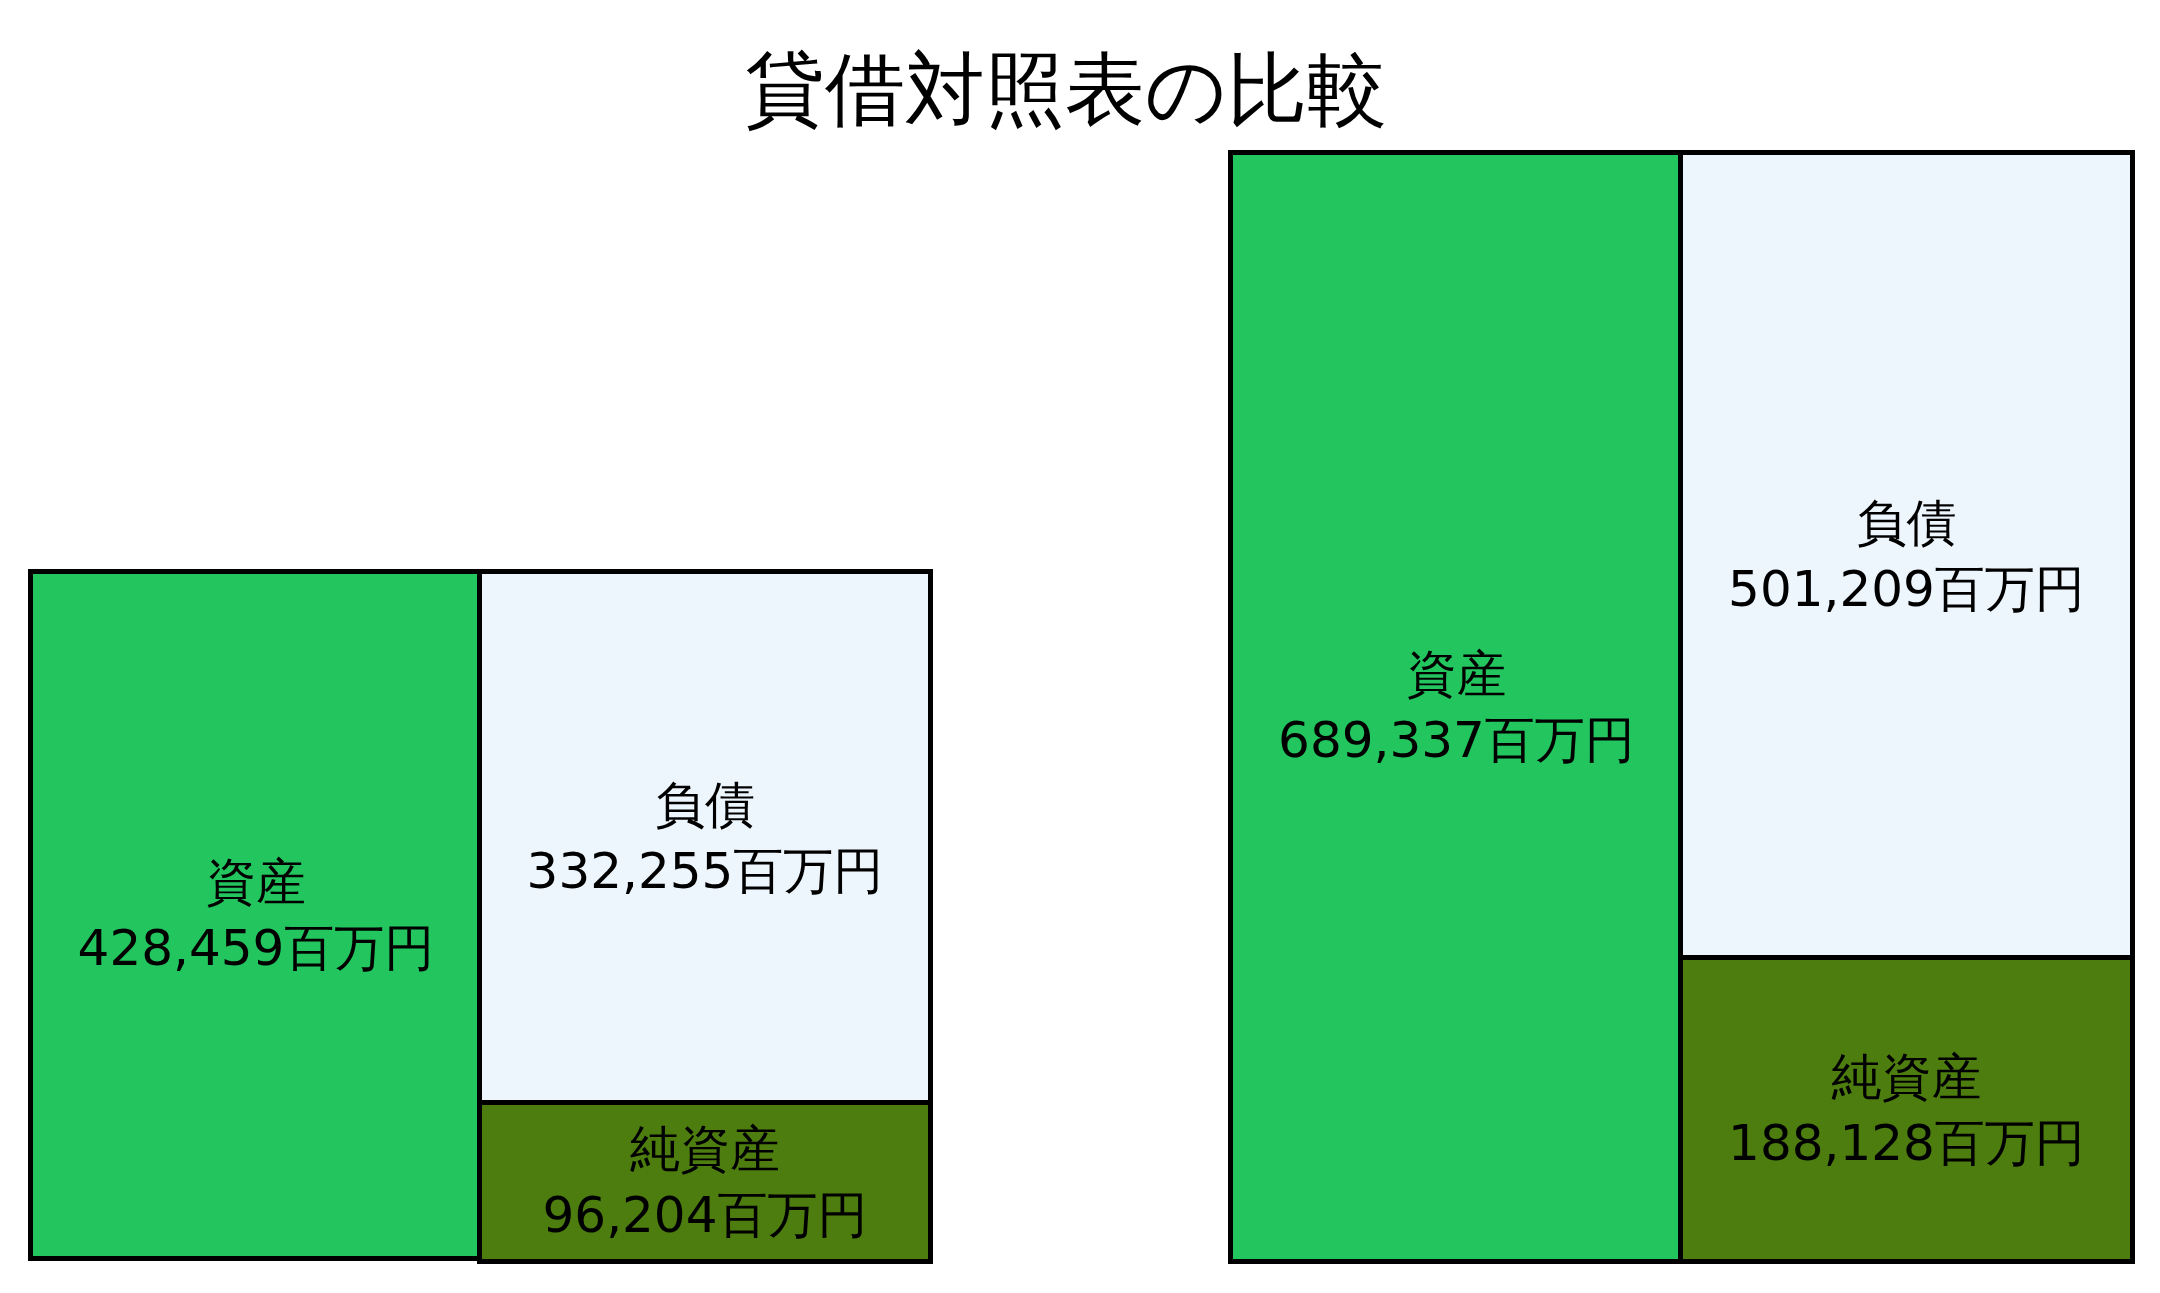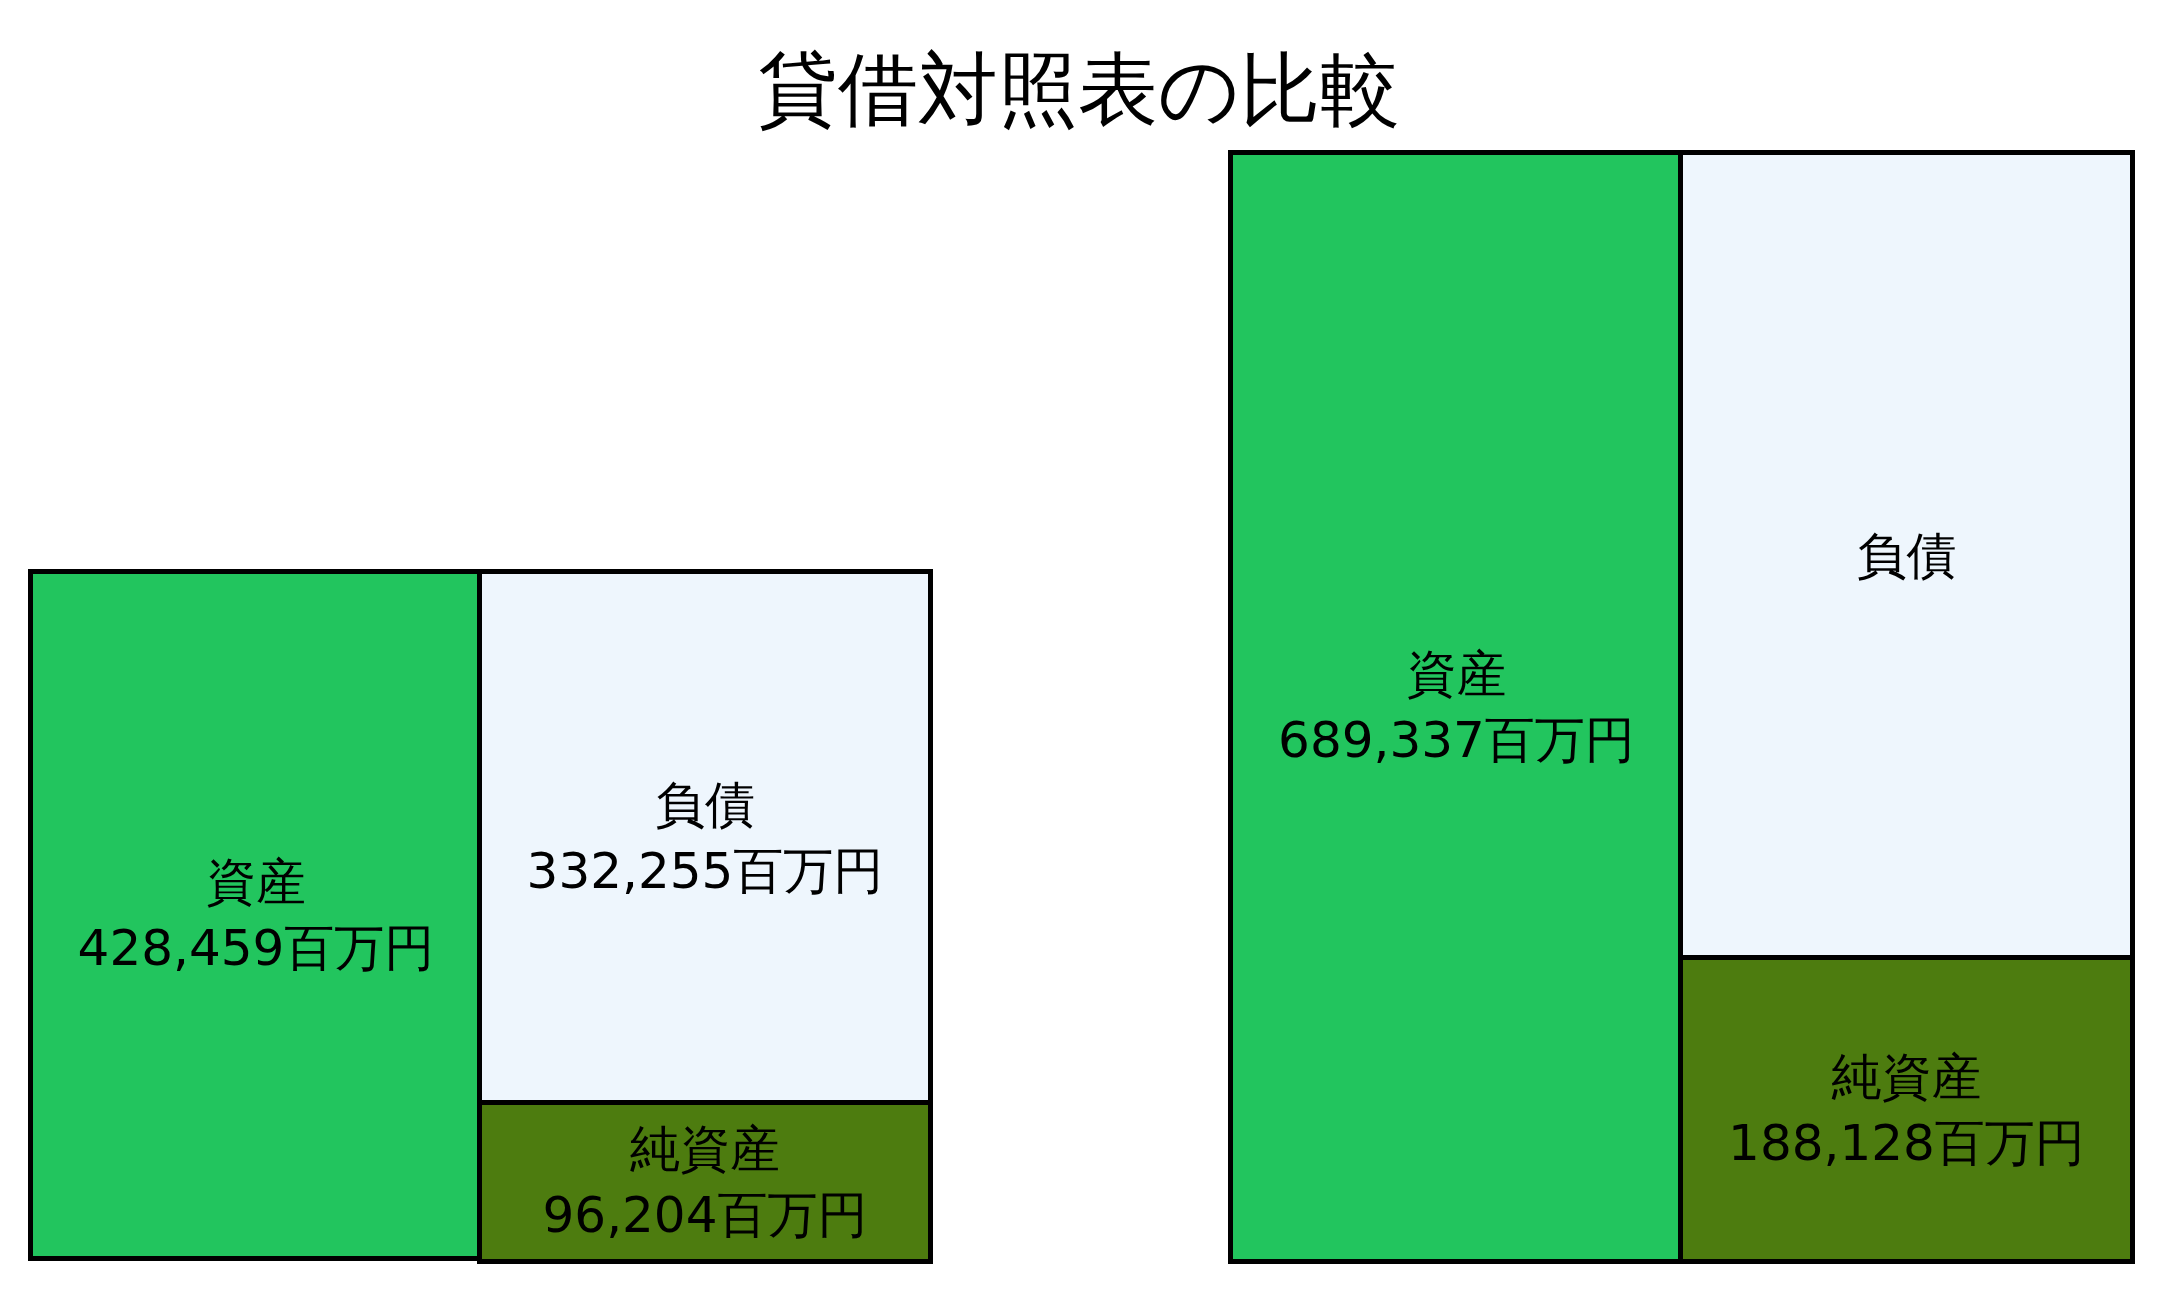--- a/index.html
+++ b/index.html
@@ -1,18 +1,18 @@
 <!DOCTYPE html>
 <html><head>
 <meta charset="utf-8">
 <style>
   html, body { margin:0; padding:0; background:#ffffff; }
   body { width:2160px; height:1293px; position:relative; overflow:hidden;
          font-family:"DejaVu Sans", "Liberation Sans", sans-serif; color:#000; }
-  .title { position:absolute; left:13px; width:2132px; top:40px; text-align:center;
+  .title { position:absolute; left:0; width:2132px; top:40px; text-align:center;
            font-size:80px; line-height:100px; }
   .box { position:absolute; box-sizing:border-box; border:5px solid #000;
          display:flex; flex-direction:column; align-items:center; justify-content:center; }
   .asset { background:#22c55e; }
   .liab { background:#eef6fd; }
   .net { background:#4d7c0f; }
   .lbl, .val { display:block; font-size:50px; line-height:66px; white-space:nowrap; text-align:left; }
 </style>
 </head>
 <body>
@@ -34,18 +34,19 @@
   </div>
 </div>
 
 <div>
   <div class="box asset" style="left:1228px; top:150px; width:457px; height:1114px;">
     <span class="lbl">資産</span>
     <span class="val">689,337百万円</span>
   </div>
   <div class="box liab" style="left:1678px; top:150px; width:457px; height:812px;">
     <span class="lbl">負債</span>
+    <span class="val">501,209百万円</span>
   </div>
   <div class="box net" style="left:1678px; top:955px; width:457px; height:309px;">
     <span class="lbl">純資産</span>
     <span class="val">188,128百万円</span>
   </div>
 </div>
 
 </body></html>

